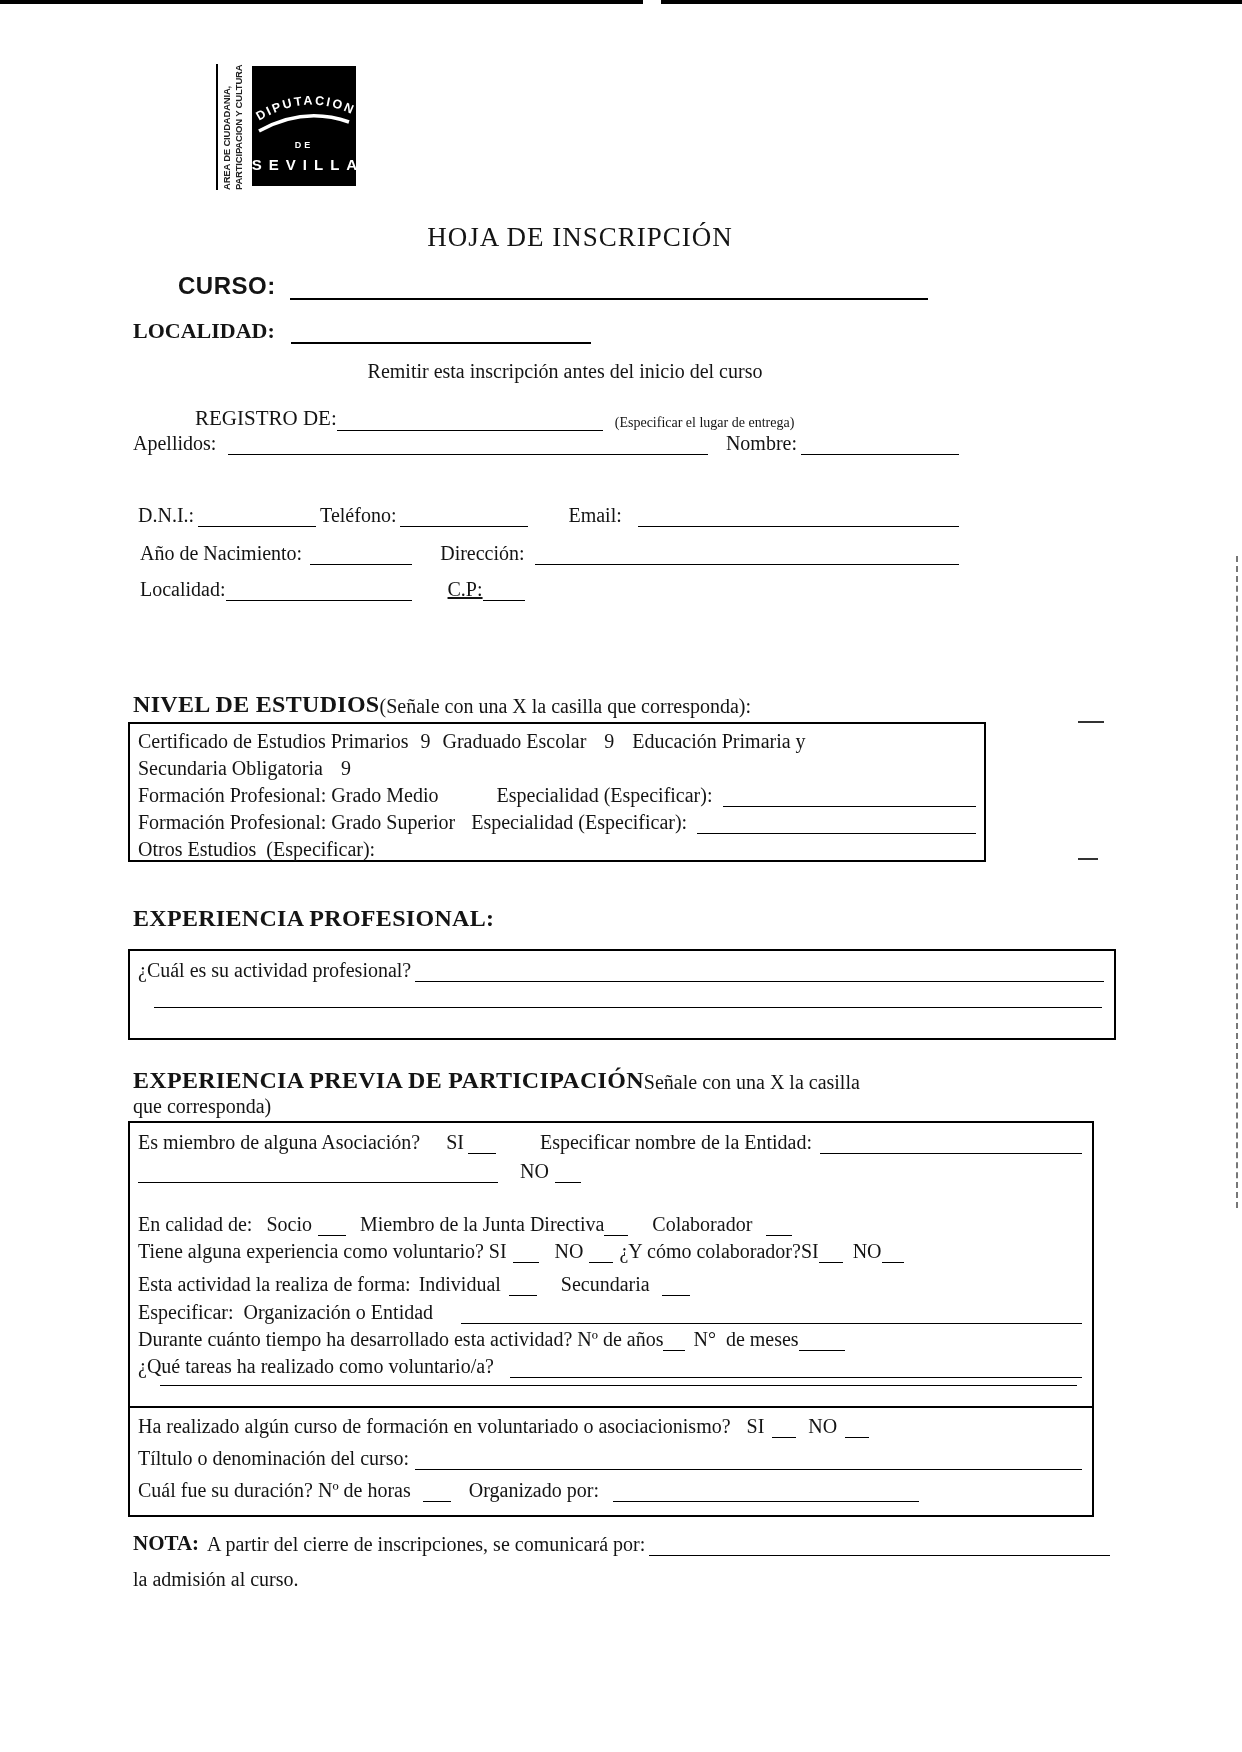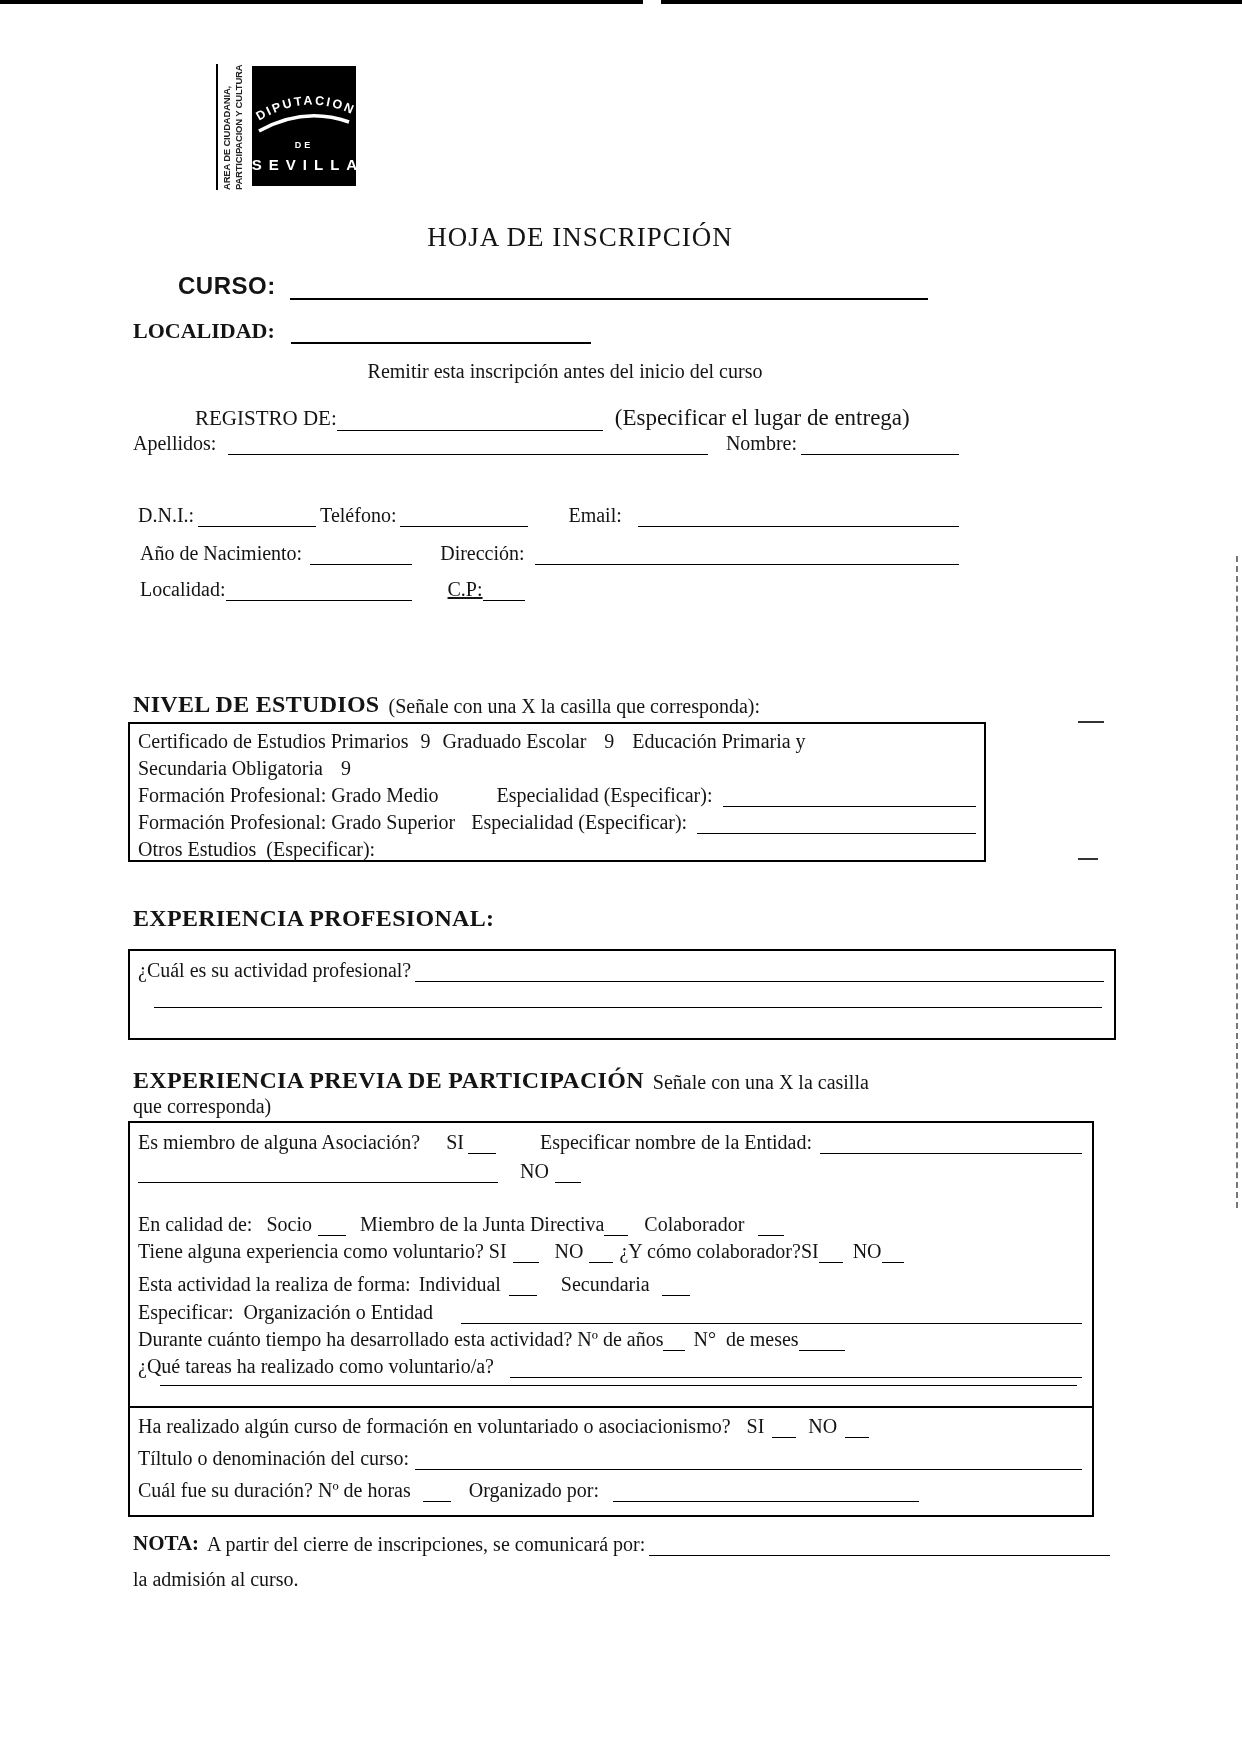--- a/index.html
+++ b/index.html
@@ -11,21 +11,21 @@
     font-size:20px;
   }
   .abs { position:absolute; }
   .row { position:absolute; display:flex; align-items:flex-end; height:30px; }
   .row span, .eline span, .prow span { white-space:pre; }
   .bl { border-bottom:1.6px solid #000; height:24px; align-self:flex-end; }
   .bl.b25 { border-bottom-width:2.6px; }
   .grow { flex:1 1 auto; }
   .bold { font-weight:bold; }
   .h-bold { font-weight:bold; font-size:24px; letter-spacing:0.3px; }
-  .h-note { font-size:20px; margin-left:9px; }
+  .h-note { font-size:20px; }
   .sans-label { font-family:"Liberation Sans", sans-serif; font-weight:bold; font-size:24px; letter-spacing:0.5px; }
   .serif-big { font-weight:bold; font-size:22px; }
   .center-text { position:absolute; text-align:center; font-size:20px; }
   .box { position:absolute; border:2px solid #000; }
   .eline { display:flex; align-items:flex-end; height:27px; }
   .prow { position:absolute; left:8px; right:10px; display:flex; align-items:flex-end; height:27px; }
   .hline { position:absolute; border-bottom:1.6px solid #000; height:0; }
   .logo-side { position:absolute; left:216px; top:64px; height:126px;
     border-left:2.5px solid #000; padding-left:3px; display:flex; gap:1px; }
   .vert { writing-mode:vertical-rl; transform:rotate(180deg);
@@ -73,21 +73,21 @@
   <div class="row" style="top:314px; left:133px; width:458px;">
     <span class="serif-big">LOCALIDAD:</span>
     <div class="bl b25 grow" style="margin-left:16px;"></div>
   </div>
 
   <div class="center-text" style="top:360px; left:240px; width:650px;">Remitir esta inscripción antes del inicio del curso</div>
 
   <div class="row" style="top:401px; left:195px; width:728px;">
     <span style="font-size:21px;">REGISTRO DE:</span>
     <div class="bl" style="width:266px;"></div>
-    <span style="margin-left:12px; font-size:23px;">(Especificar el lugar de entrega)</span>
+    <span style="margin-left:12px; font-size:14px;">(Especificar el lugar de entrega)</span>
   </div>
 
   <div class="row" style="top:425px; left:133px; width:826px;">
     <span>Apellidos:</span>
     <div class="bl grow" style="margin-left:12px;"></div>
     <span style="margin-left:18px;">Nombre:</span>
     <div class="bl" style="width:158px; margin-left:4px;"></div>
   </div>
 
   <div class="row" style="top:535px; left:140px; width:819px;">
@@ -177,21 +177,21 @@
       <span style="margin-left:22px;">NO</span>
       <div class="bl" style="width:26px; margin-left:6px;"></div>
     </div>
 
     <div class="prow" style="top:86px;">
       <span>En calidad de:</span>
       <span style="margin-left:14px;">Socio</span>
       <div class="bl" style="width:28px; margin-left:6px;"></div>
       <span style="margin-left:14px;">Miembro de la Junta Directiva</span>
       <div class="bl" style="width:24px;"></div>
-      <span style="margin-left:16px;">Colaborador</span>
+      <span style="margin-left:24px;">Colaborador</span>
       <div class="bl" style="width:26px; margin-left:14px;"></div>
     </div>
 
     <div class="prow" style="top:113px;">
       <span>Tiene alguna experiencia como voluntario? SI</span>
       <div class="bl" style="width:26px; margin-left:6px;"></div>
       <span style="margin-left:16px;">NO</span>
       <div class="bl" style="width:24px; margin-left:6px;"></div>
       <span style="margin-left:6px;">¿Y cómo colaborador?SI</span>
       <div class="bl" style="width:24px;"></div>

